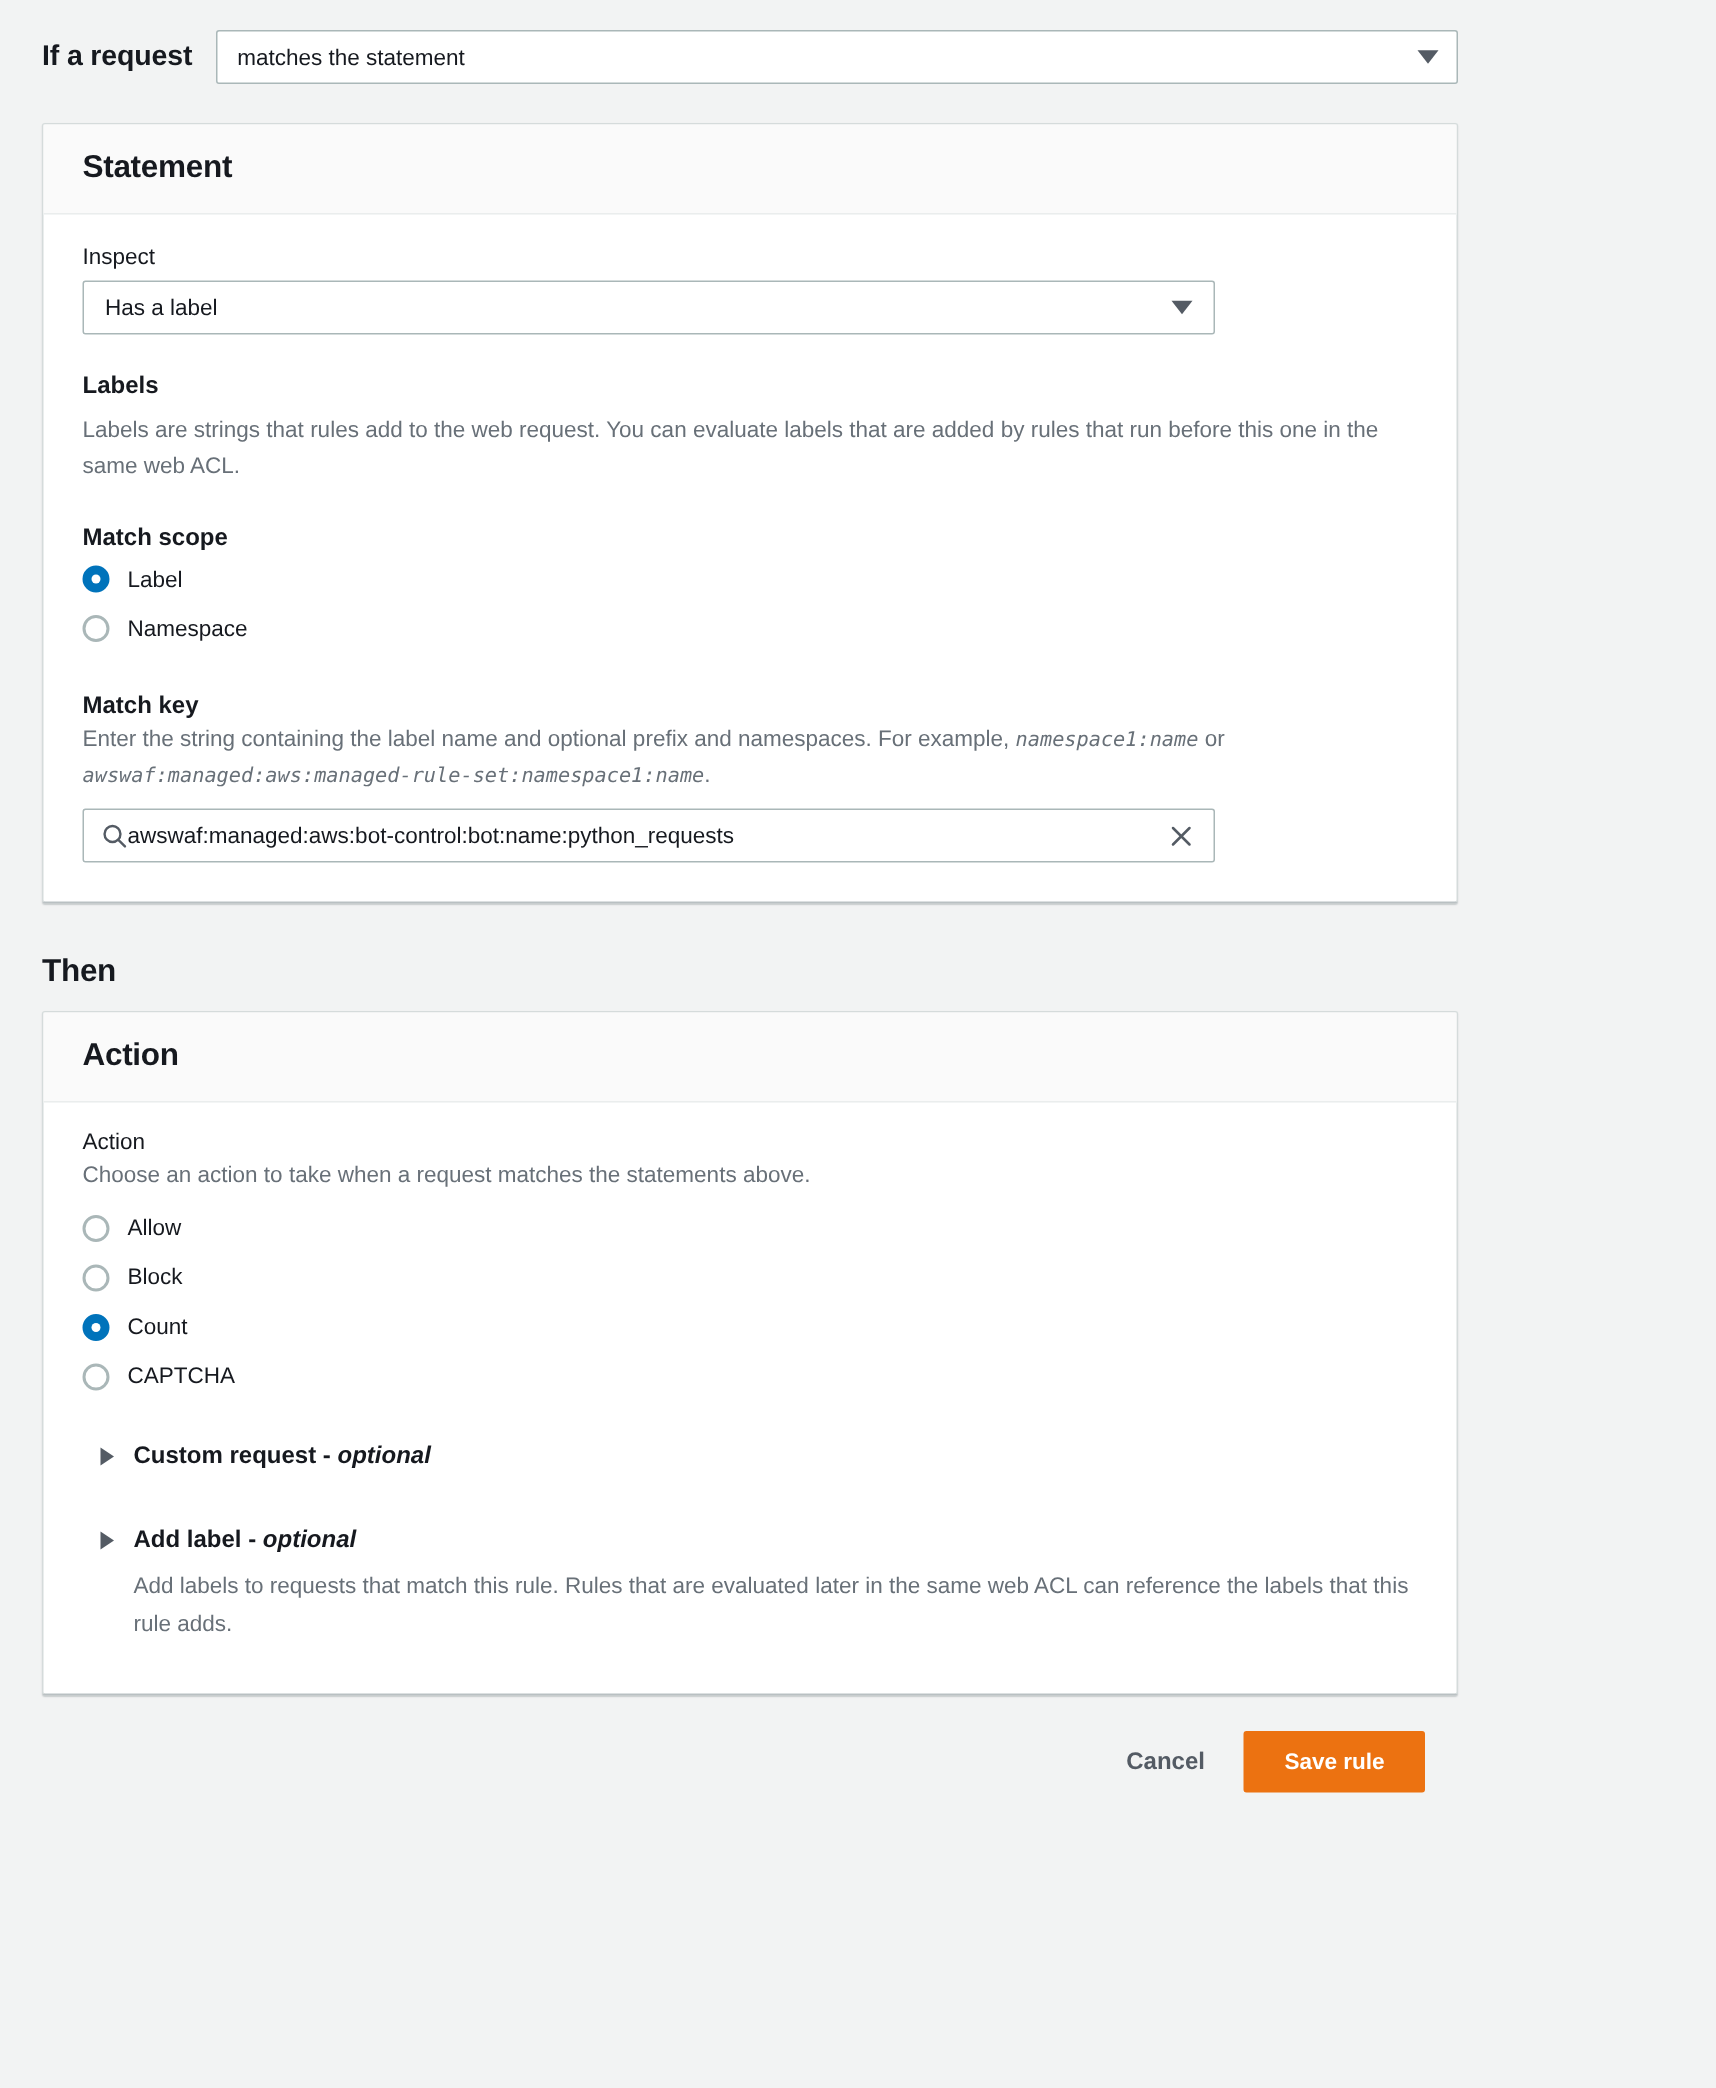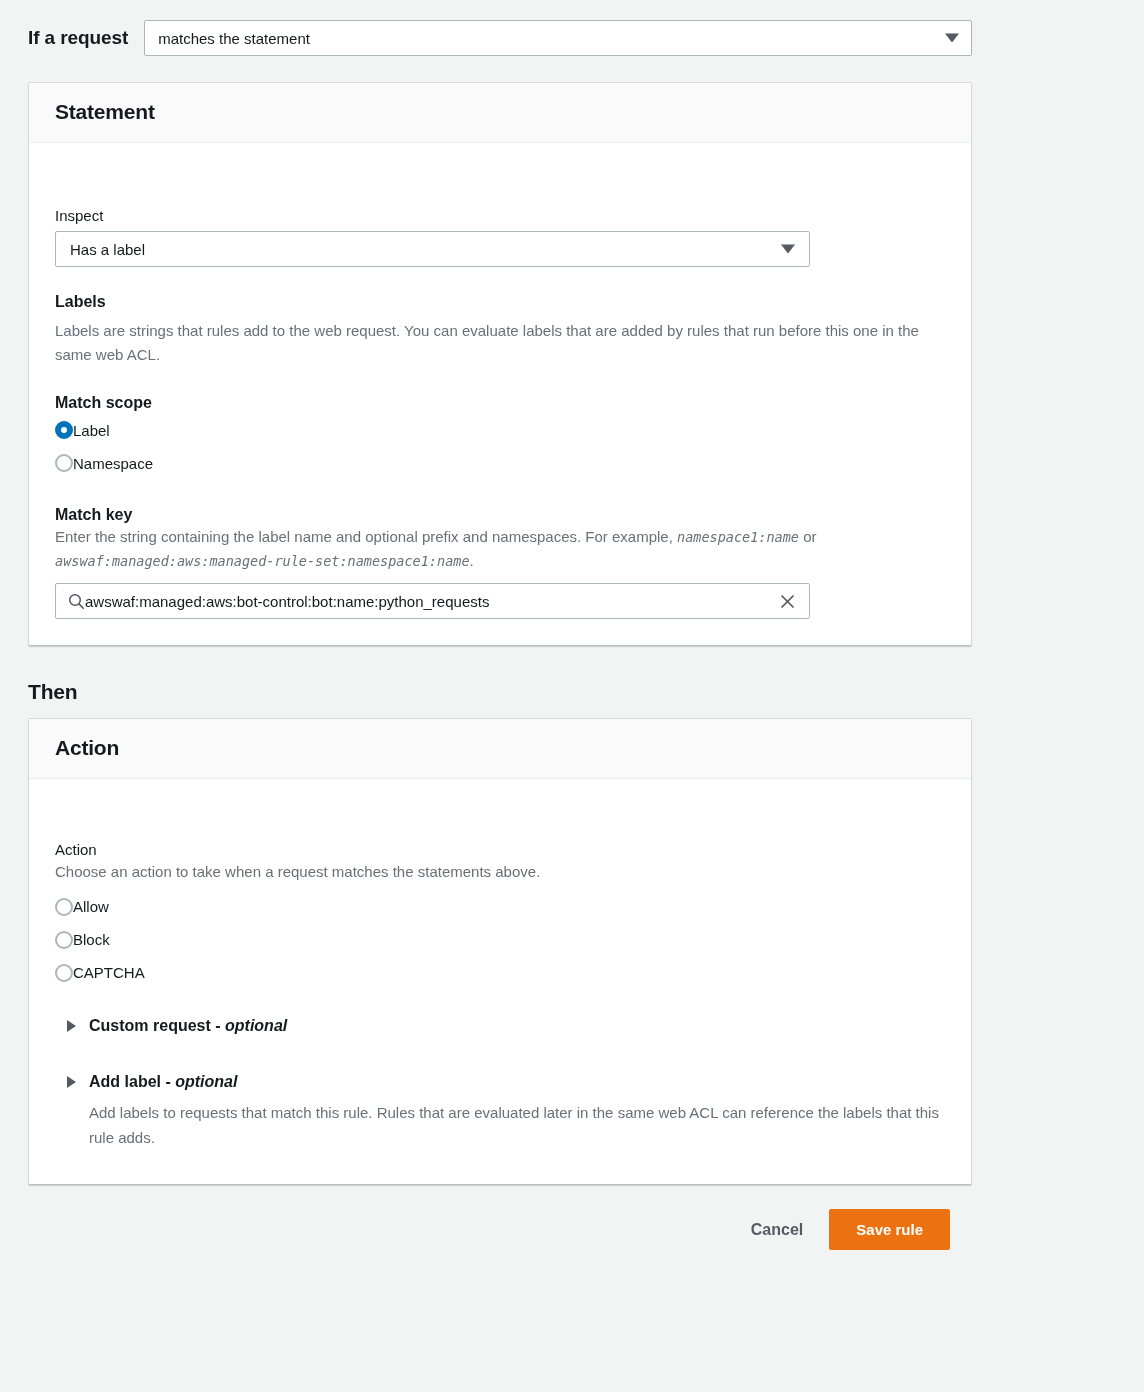--- a/index.html
+++ b/index.html
@@ -77,21 +77,20 @@
   }
   .card-body {
     padding: 20px 26px 26px 26px;
   }
 
   
   .field-label {
     font-size: 15px;
     color: #16191f;
     margin-bottom: 7px;
-    margin-top: 44px;
   }
   .section-title {
     font-size: 16px;
     font-weight: bold;
     color: #16191f;
     margin: 26px 0 8px 0;
   }
   .desc {
     font-size: 15px;
     color: #687078;
@@ -126,21 +125,21 @@
     border-left: 7px solid transparent;
     border-right: 7px solid transparent;
     border-top: 9px solid #545b64;
   }
 
   
   .radio-group { margin-top: 2px; }
   .radio-row {
     display: flex;
     align-items: center;
-    gap: 0;
+    gap: 12px;
     height: 33px;
   }
   .radio {
     width: 18px; height: 18px;
     border-radius: 50%;
     border: 2px solid #aab7b8;
     background: #fff;
     flex: none;
     position: relative;
   }
@@ -336,20 +335,24 @@
       <div class="radio-group">
         <div class="radio-row">
           <span class="radio"></span>
           <span class="radio-label">Allow</span>
         </div>
         <div class="radio-row">
           <span class="radio"></span>
           <span class="radio-label">Block</span>
         </div>
         <div class="radio-row">
+          <span class="radio checked"></span>
+          <span class="radio-label">Count</span>
+        </div>
+        <div class="radio-row">
           <span class="radio"></span>
           <span class="radio-label">CAPTCHA</span>
         </div>
       </div>
 
       <div class="expander">
         <span class="tri"></span>
         <span class="expander-text"><span>Custom request</span><span> - </span><em>optional</em></span>
       </div>
 

